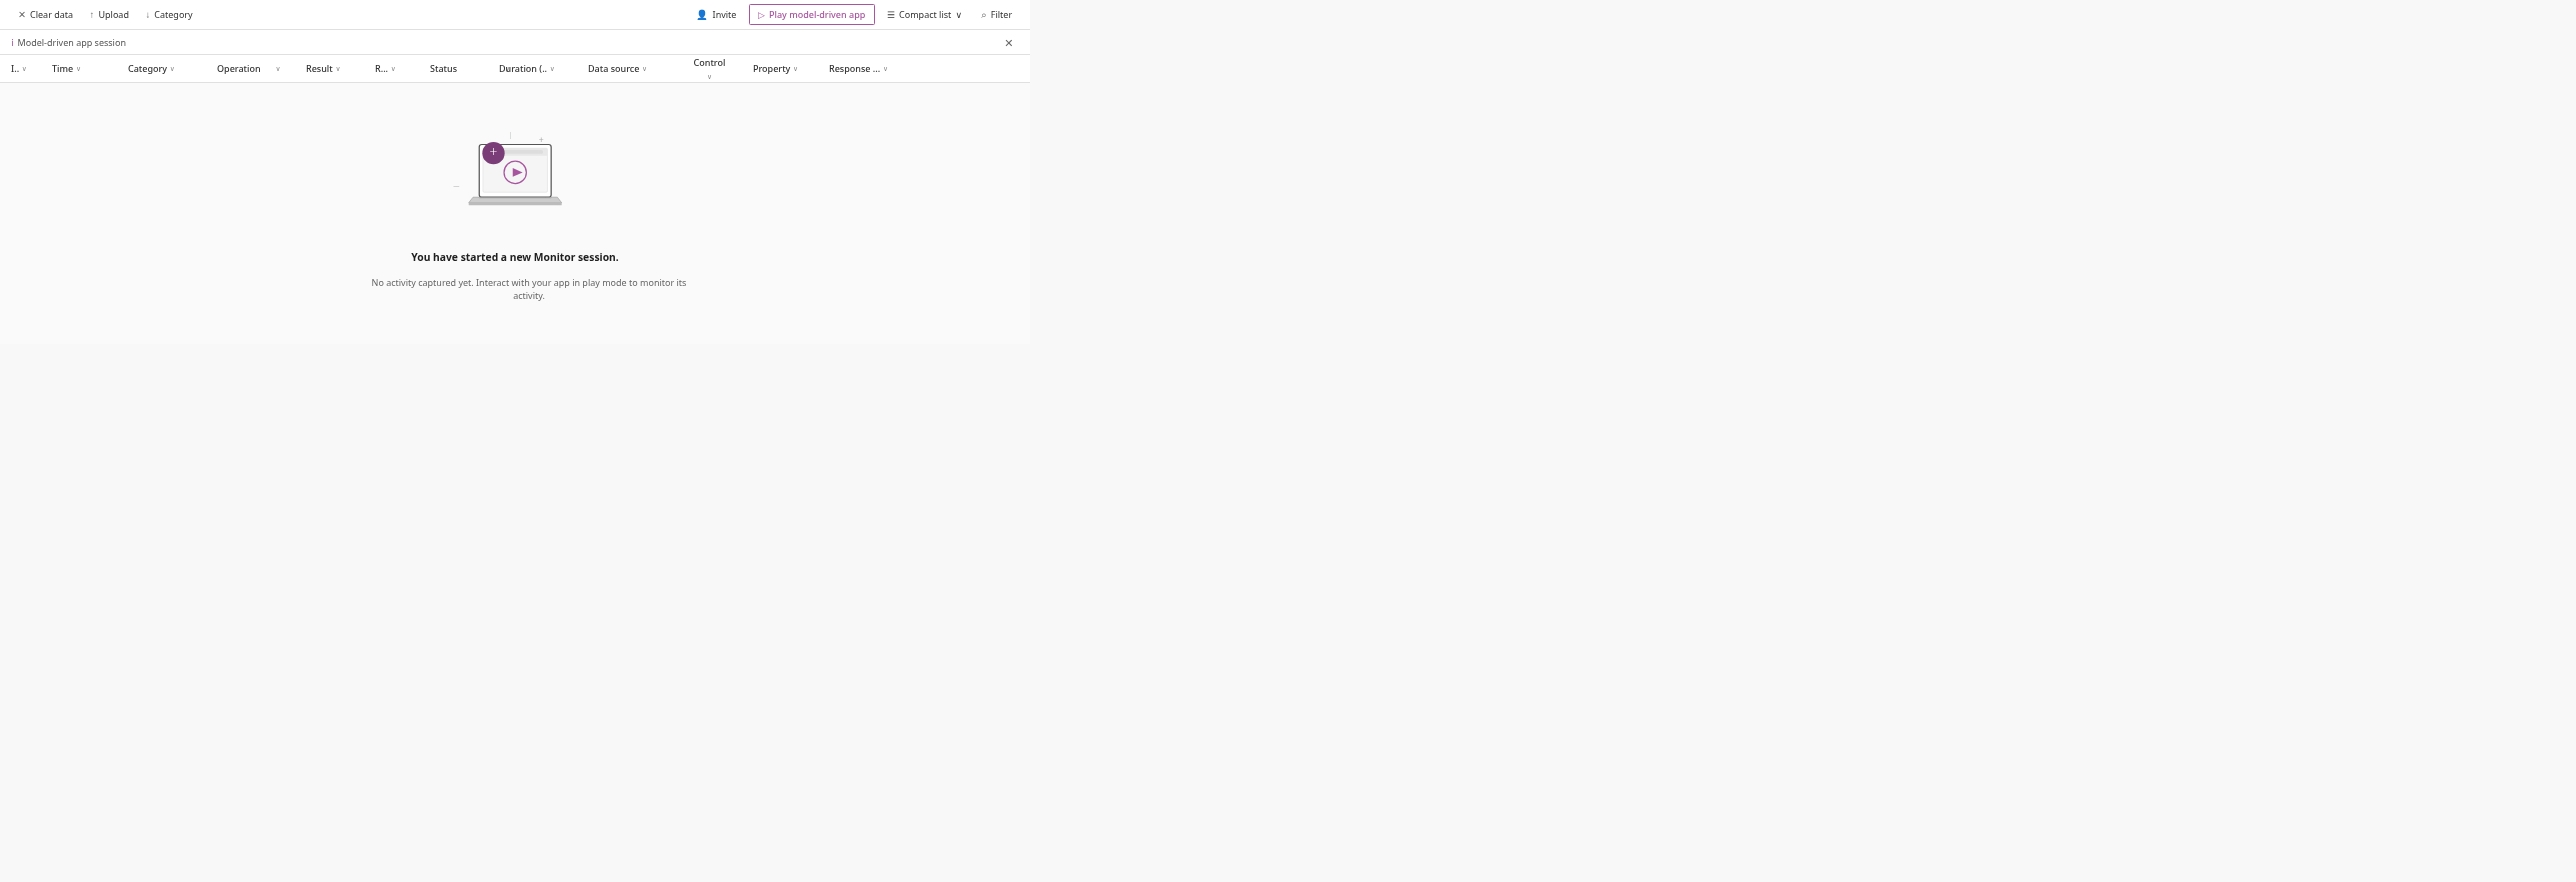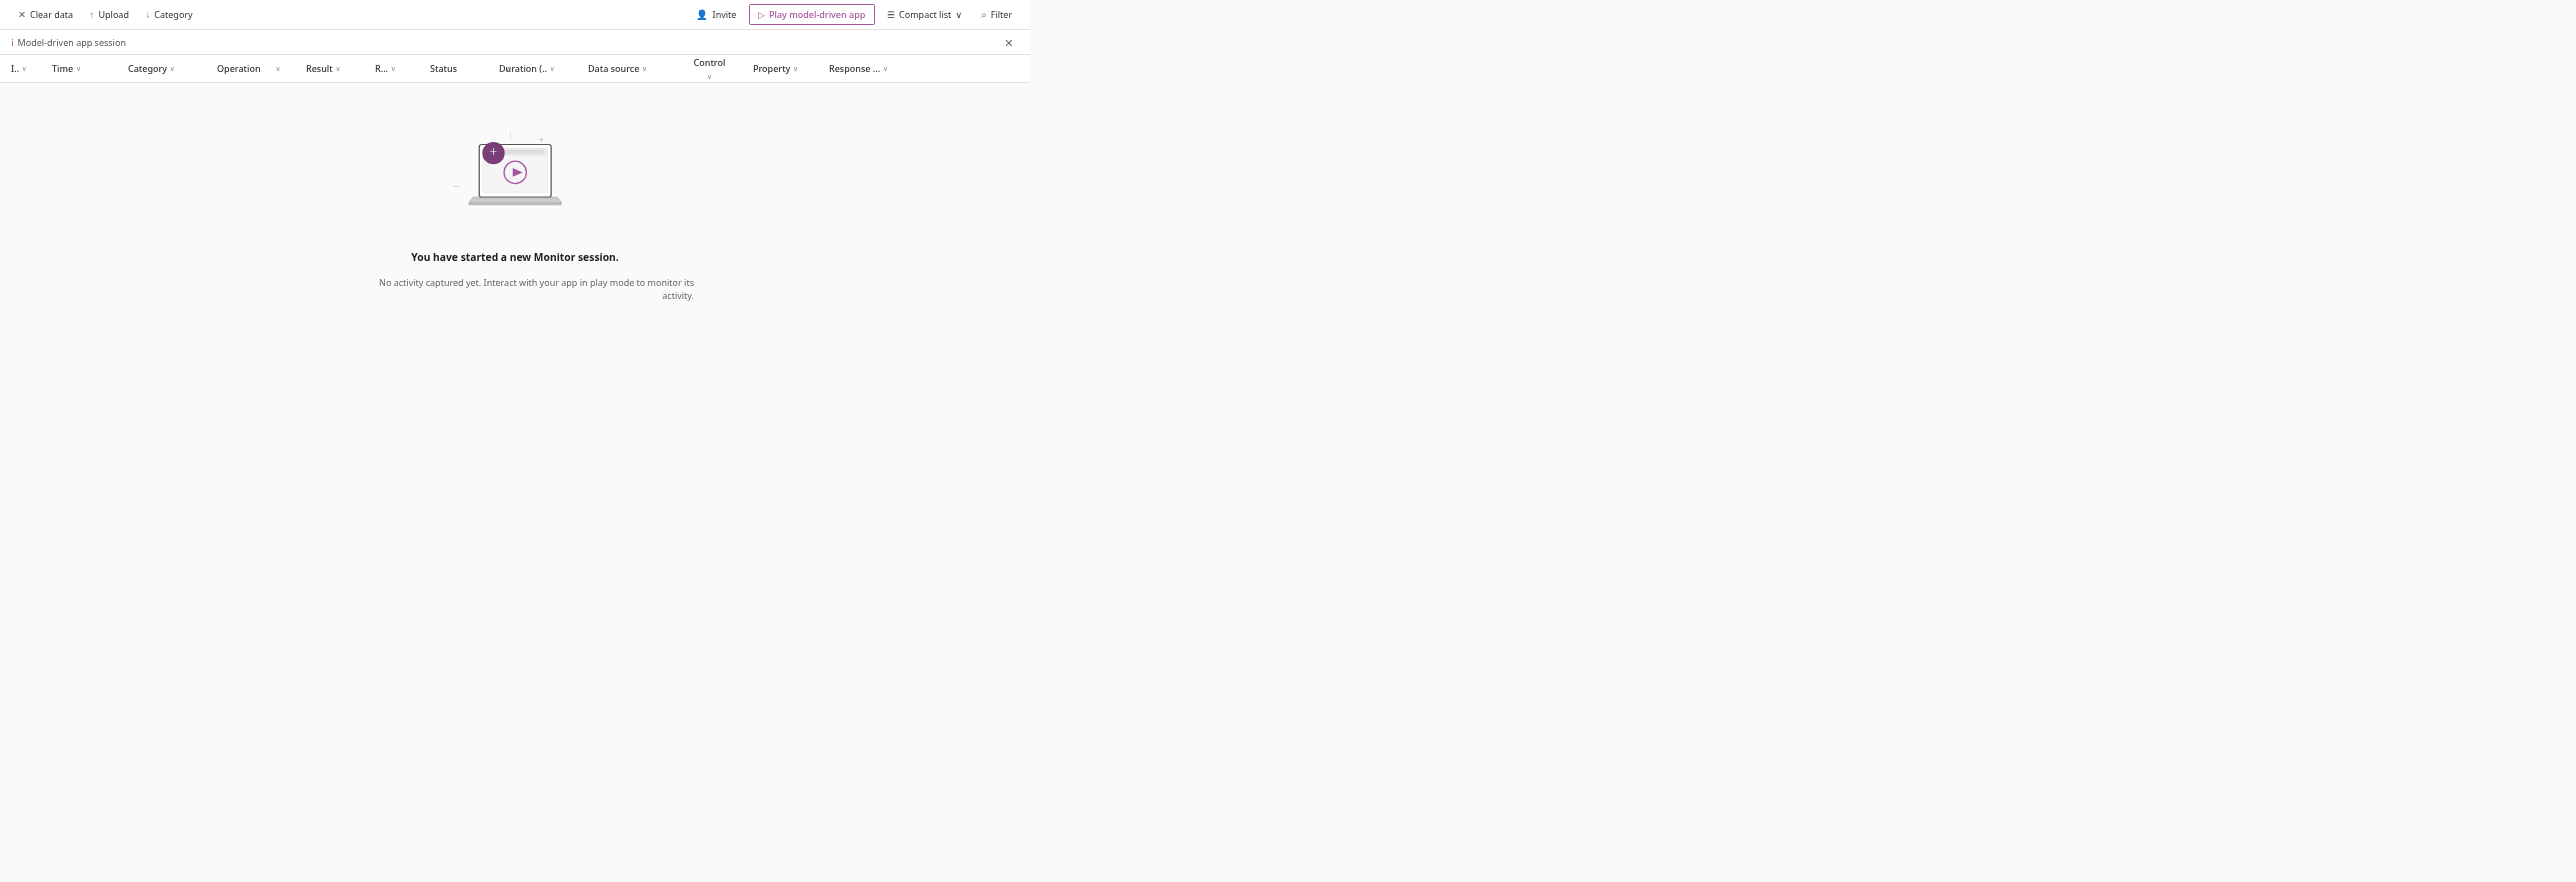--- a/index.html
+++ b/index.html
@@ -208,21 +208,21 @@
       font-size: 10.3px;
       font-weight: 700;
       color: #1f1f1f;
       margin-bottom: 12px;
       text-align: center;
     }
 
     .message-subtitle {
       font-size: 9px;
       color: #666;
-      text-align: right;
+      text-align: center;
       max-width: 330px;
       margin-left: 28px;
     }
   </style>
 </head>
 <body>
 
 <div class="toolbar">
   <div class="toolbar-left">
     <button class="toolbar-btn">

